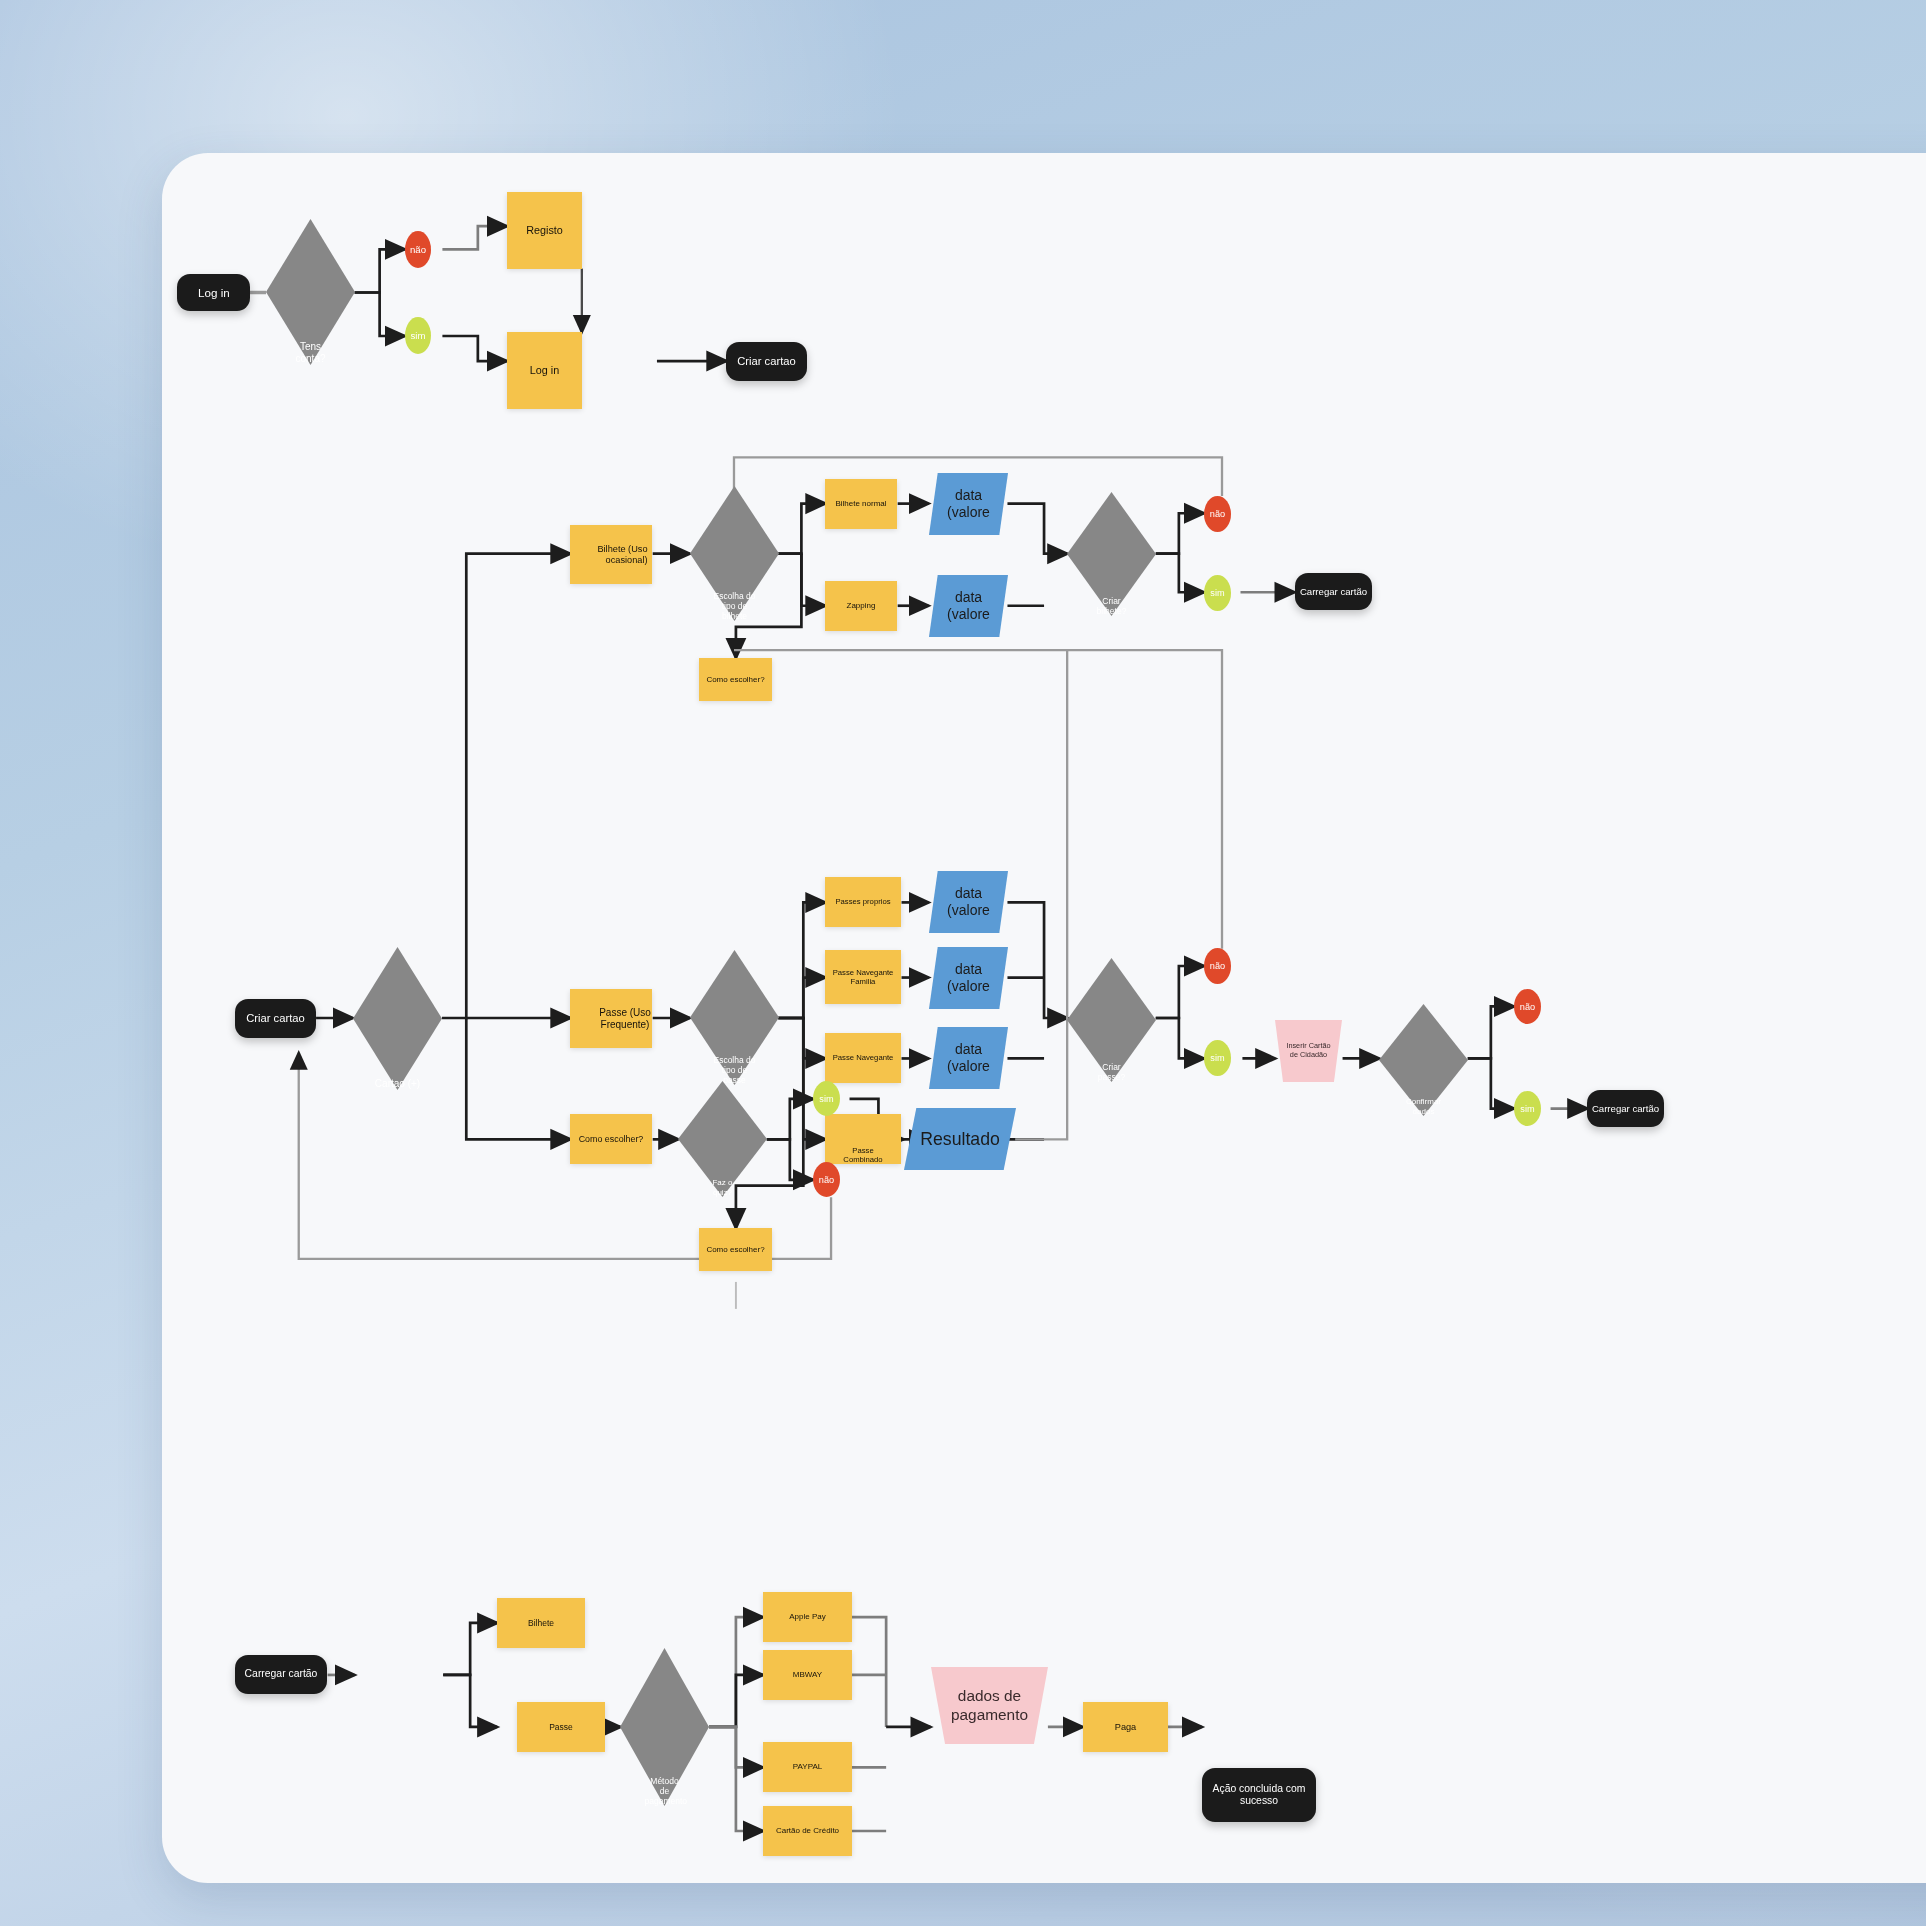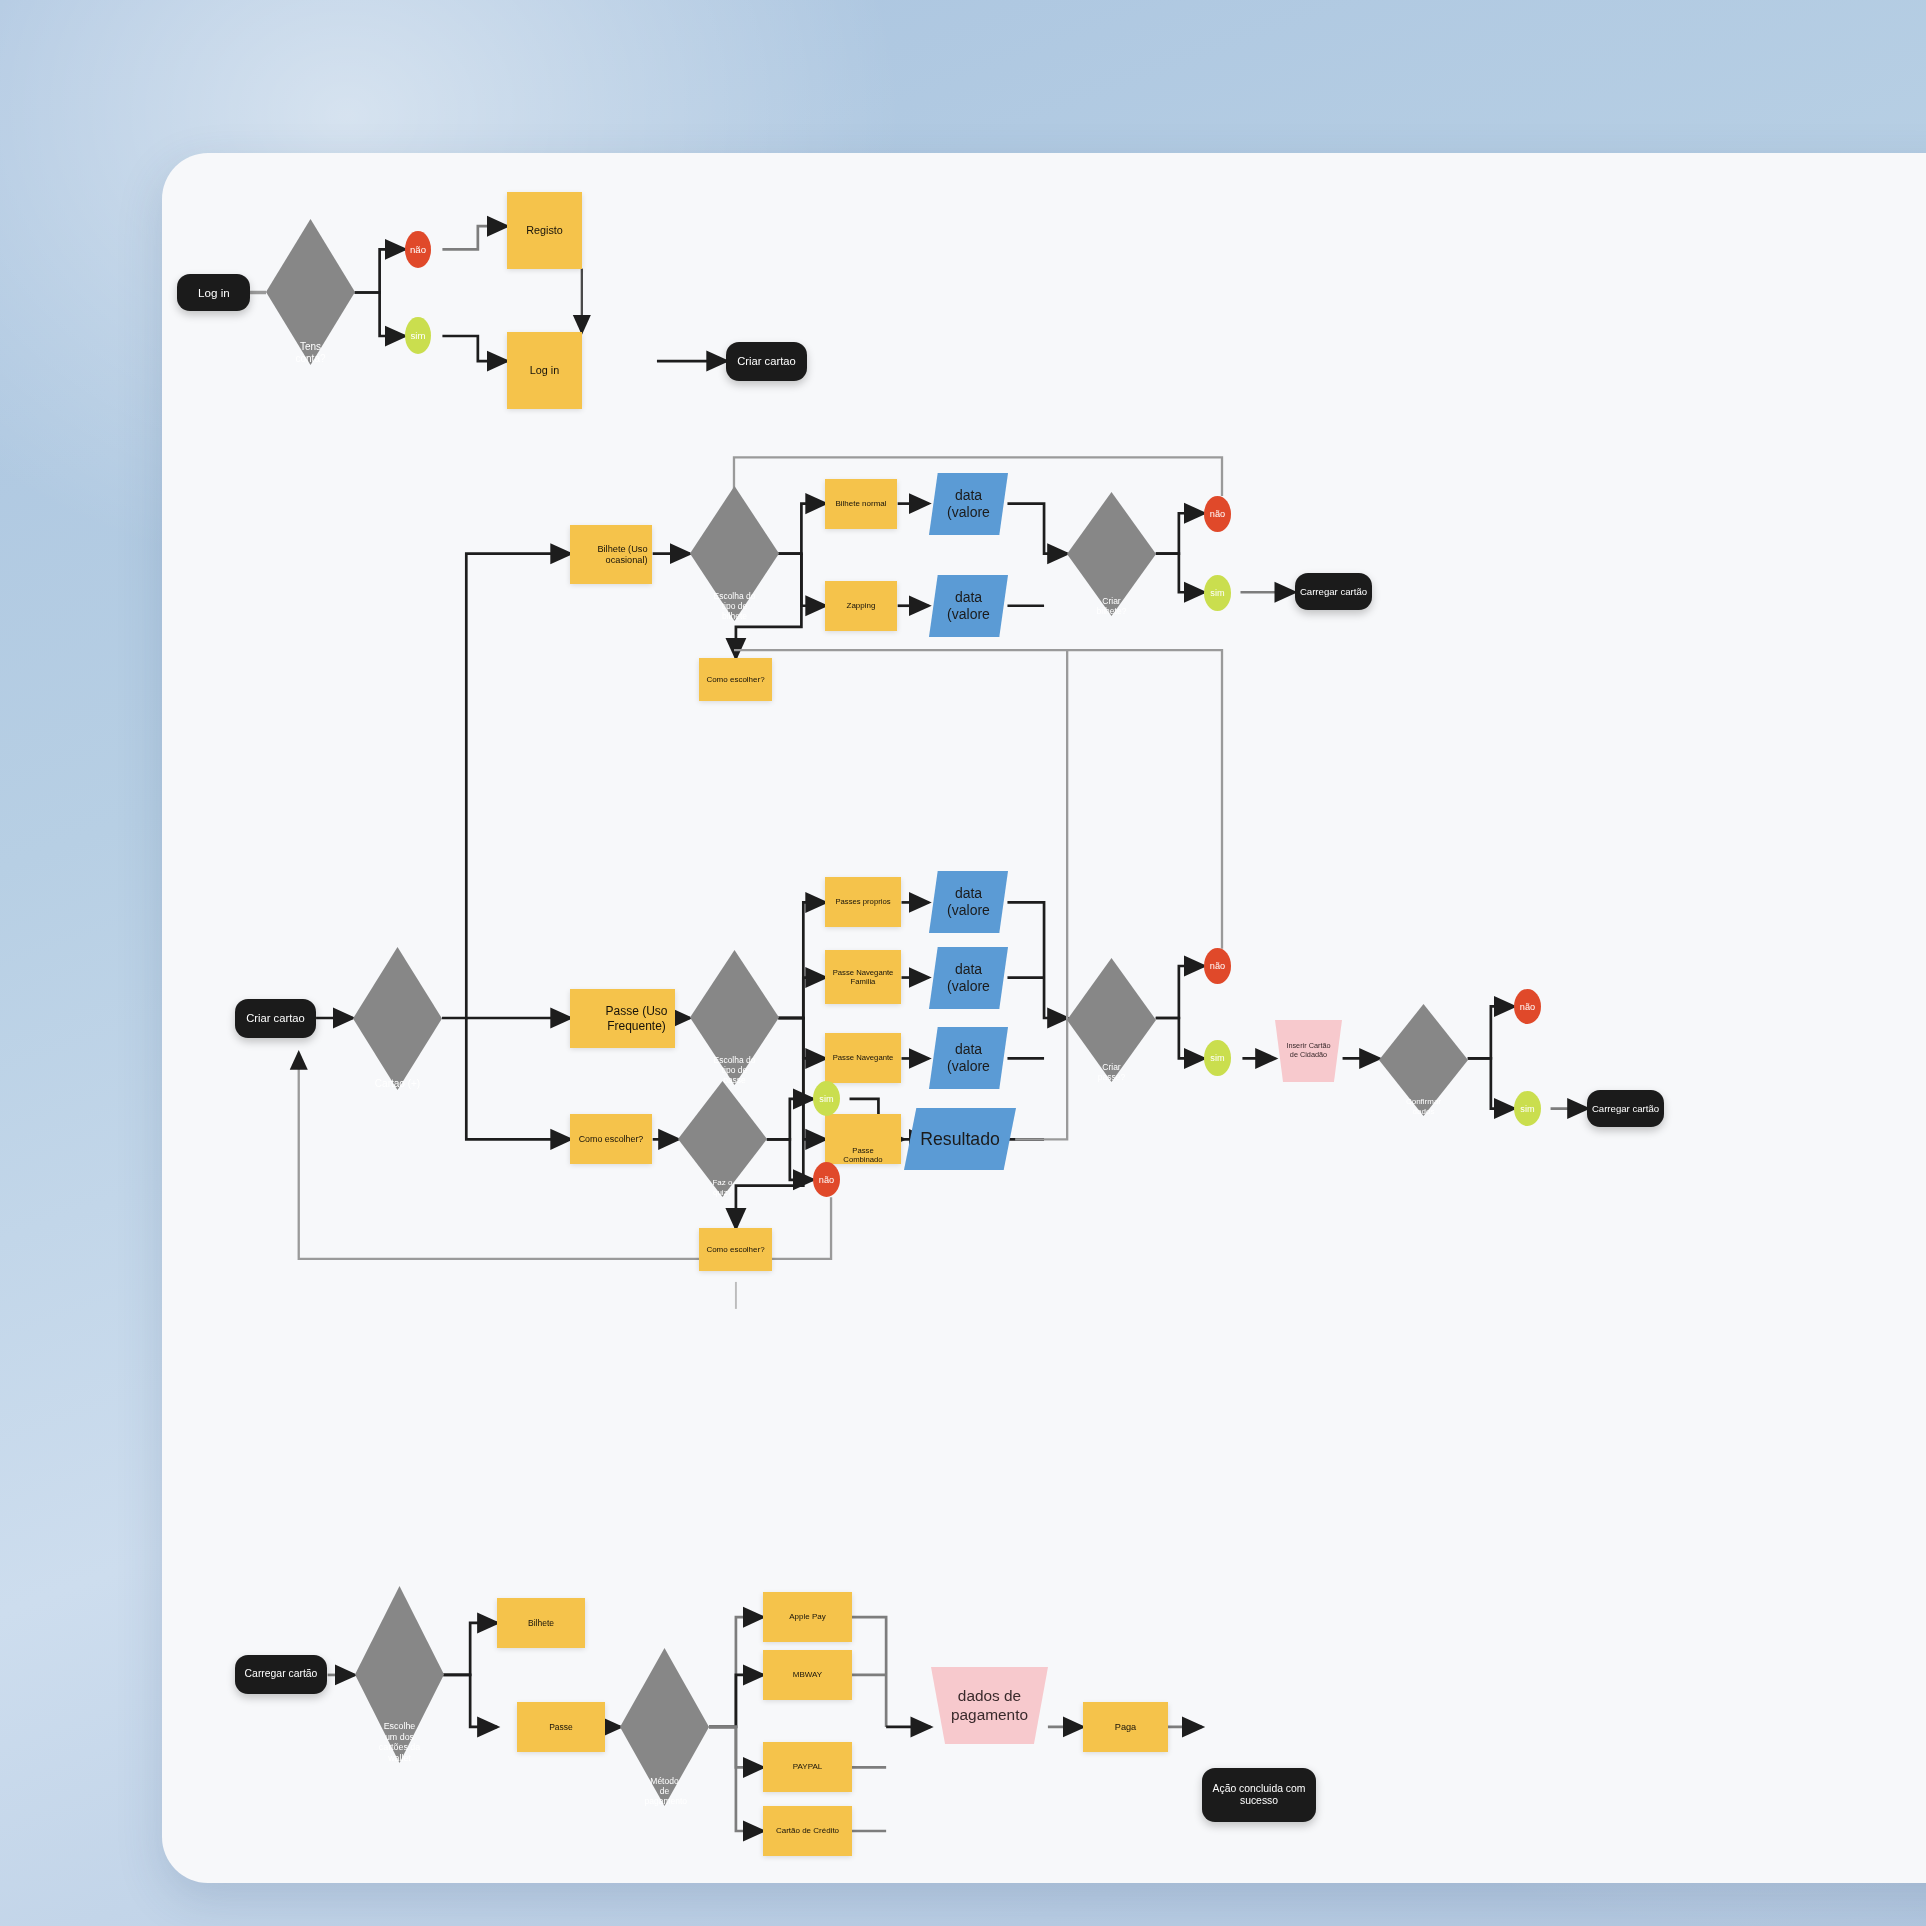--- a/index.html
+++ b/index.html
@@ -211,21 +211,21 @@
   <div class="pill pill-yes" style="left:1042px;top:422px;width:27px;height:36px;font-size:9.2px;">
     <span>sim</span>
   </div>
   <div class="node n-term" style="left:1133px;top:420px;width:77px;height:37px;font-size:9.6px;">
     <span>Carregar cartão</span>
   </div>
   <div class="node n-proc" style="left:537px;top:505px;width:73px;height:43px;font-size:8px;">
     <span>Como escolher?</span>
   </div>
 
-  <div class="node n-proc" style="left:408px;top:836px;width:105px;height:59px;font-size:12px;padding-left:28px;">
+  <div class="node n-proc" style="left:408px;top:836px;width:82px;height:59px;font-size:10px;padding-left:28px;">
     <span style="width:75px;">Passe (Uso Frequente)</span>
   </div>
   <div class="node n-dec" style="left:528px;top:797px;width:89px;height:135px;font-size:8.5px;">
     <div class="dshape"></div>
     <span style="width:45px;">Escolha do tipo de passe</span>
   </div>
 
   <div class="node n-proc" style="left:663px;top:724px;width:76px;height:50px;font-size:7.7px;">
     <span>Passes proprios</span>
   </div>
@@ -298,24 +298,20 @@
   <div class="pill pill-no" style="left:651px;top:1009px;width:27px;height:35px;font-size:9.2px;">
     <span>não</span>
   </div>
   <div class="node n-data" style="left:742px;top:955px;width:112px;height:62px;font-size:17.7px;">
     <span>Resultado</span>
   </div>
 
   <div class="node n-term" style="left:73px;top:1502px;width:92px;height:39px;font-size:10.4px;">
     <span>Carregar cartão</span>
   </div>
-  <div class="node n-dec" style="left:193px;top:1433px;width:89px;height:177px;font-size:8.9px;">
-    <div class="dshape"></div>
-    <span style="width:42px;">Escolhe um dos cartões da wallet</span>
-  </div>
 
   <div class="node n-proc" style="left:335px;top:1445px;width:88px;height:50px;font-size:8.5px;">
     <span>Bilhete</span>
   </div>
   <div class="node n-proc" style="left:335px;top:1549px;width:88px;height:50px;font-size:8.5px;margin-left:20px;">
     <span>Passe</span>
   </div>
 
   <div class="node n-dec" style="left:458px;top:1495px;width:89px;height:158px;font-size:8.5px;">
     <div class="dshape"></div>

